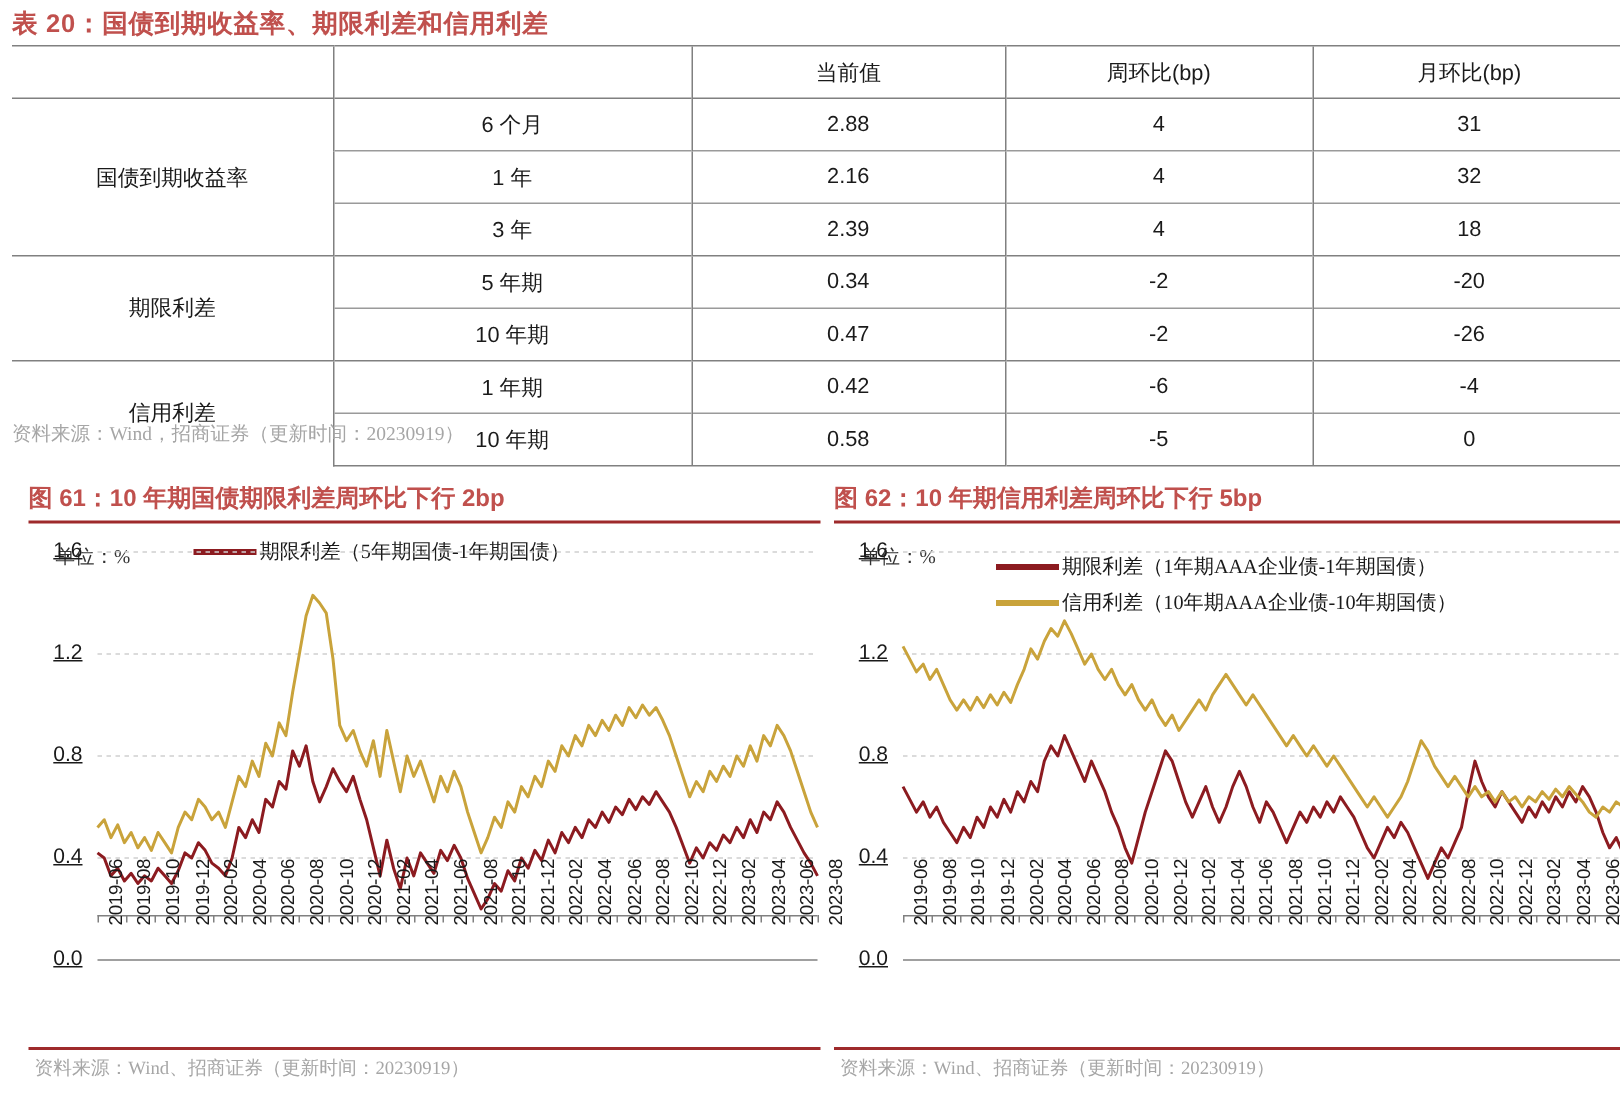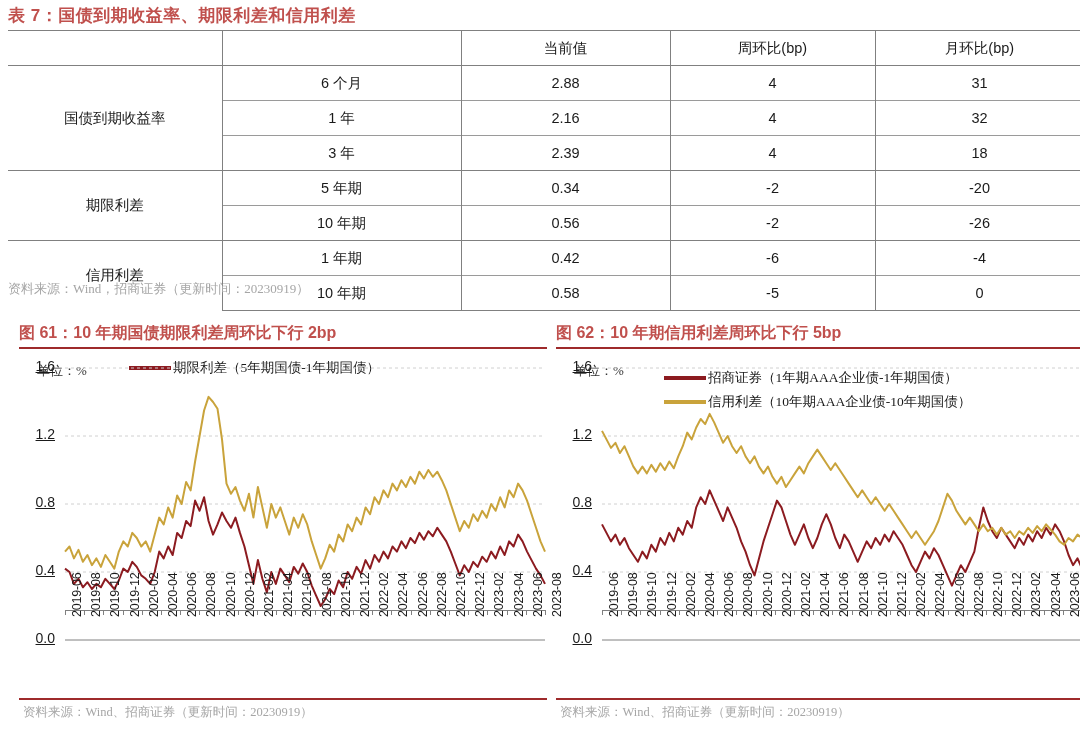--- a/index.html
+++ b/index.html
@@ -91,21 +91,21 @@
     white-space:nowrap;
   }
   .ch-botrule{position:absolute;left:0;top:376px;width:528px;height:2px;background:#9e2a2b;}
   svg{display:block;}
 </style>
 </head>
 <body>
 
 <div class="page">
 
-  <div class="tbl-title">表 7：国债到期收益率、期限利差和信用利差</div>
+  <div class="tbl-title">表 20：国债到期收益率、期限利差和信用利差</div>
 
   <div class="tbl-wrap">
     <table class="main">
       <colgroup>
           <col class="c0">
           <col class="c1">
           <col class="c2">
           <col class="c3">
           <col class="c4">
         </colgroup>
@@ -138,21 +138,21 @@
           </tr>
           <tr>
             <td rowspan="2" class="lbl mid-rule">期限利差</td>
             <td class="sub vline mid-rule">5 年期</td>
             <td class="vline mid-rule">0.34</td>
             <td class="vline neg mid-rule">-2</td>
             <td class="vline vline-r neg mid-rule">-20</td>
           </tr>
           <tr>
             <td class="sub vline thin-rule">10 年期</td>
-            <td class="vline thin-rule">0.56</td>
+            <td class="vline thin-rule">0.47</td>
             <td class="vline neg thin-rule">-2</td>
             <td class="vline vline-r neg thin-rule">-26</td>
           </tr>
           <tr>
             <td rowspan="2" class="lbl mid-rule">信用利差</td>
             <td class="sub vline mid-rule">1 年期</td>
             <td class="vline mid-rule">0.42</td>
             <td class="vline neg mid-rule">-6</td>
             <td class="vline vline-r neg mid-rule">-4</td>
           </tr>
@@ -257,21 +257,21 @@
   </div>
 
   <div class="panel right">
     <div class="ch-title">图 62：10 年期信用利差周环比下行 5bp</div>
     <div class="ch-rule"></div>
     <div class="unit">单位：%</div>
 
     <div class="legend r">
       <div class="lg-row">
         <span class="swatch sw-dark"></span>
-        <span>招商证券（1年期AAA企业债-1年期国债）</span>
+        <span>期限利差（1年期AAA企业债-1年期国债）</span>
       </div>
       <div class="lg-row">
         <span class="swatch sw-gold"></span>
         <span>信用利差（10年期AAA企业债-10年期国债）</span>
       </div>
     </div>
 
     <div class="plot">
       <svg id="svg62" width="528" height="290" viewBox="0 0 528 290">
           <line x1="46" x2="526" y1="280" y2="280" stroke="#808080" stroke-width="1"></line>

